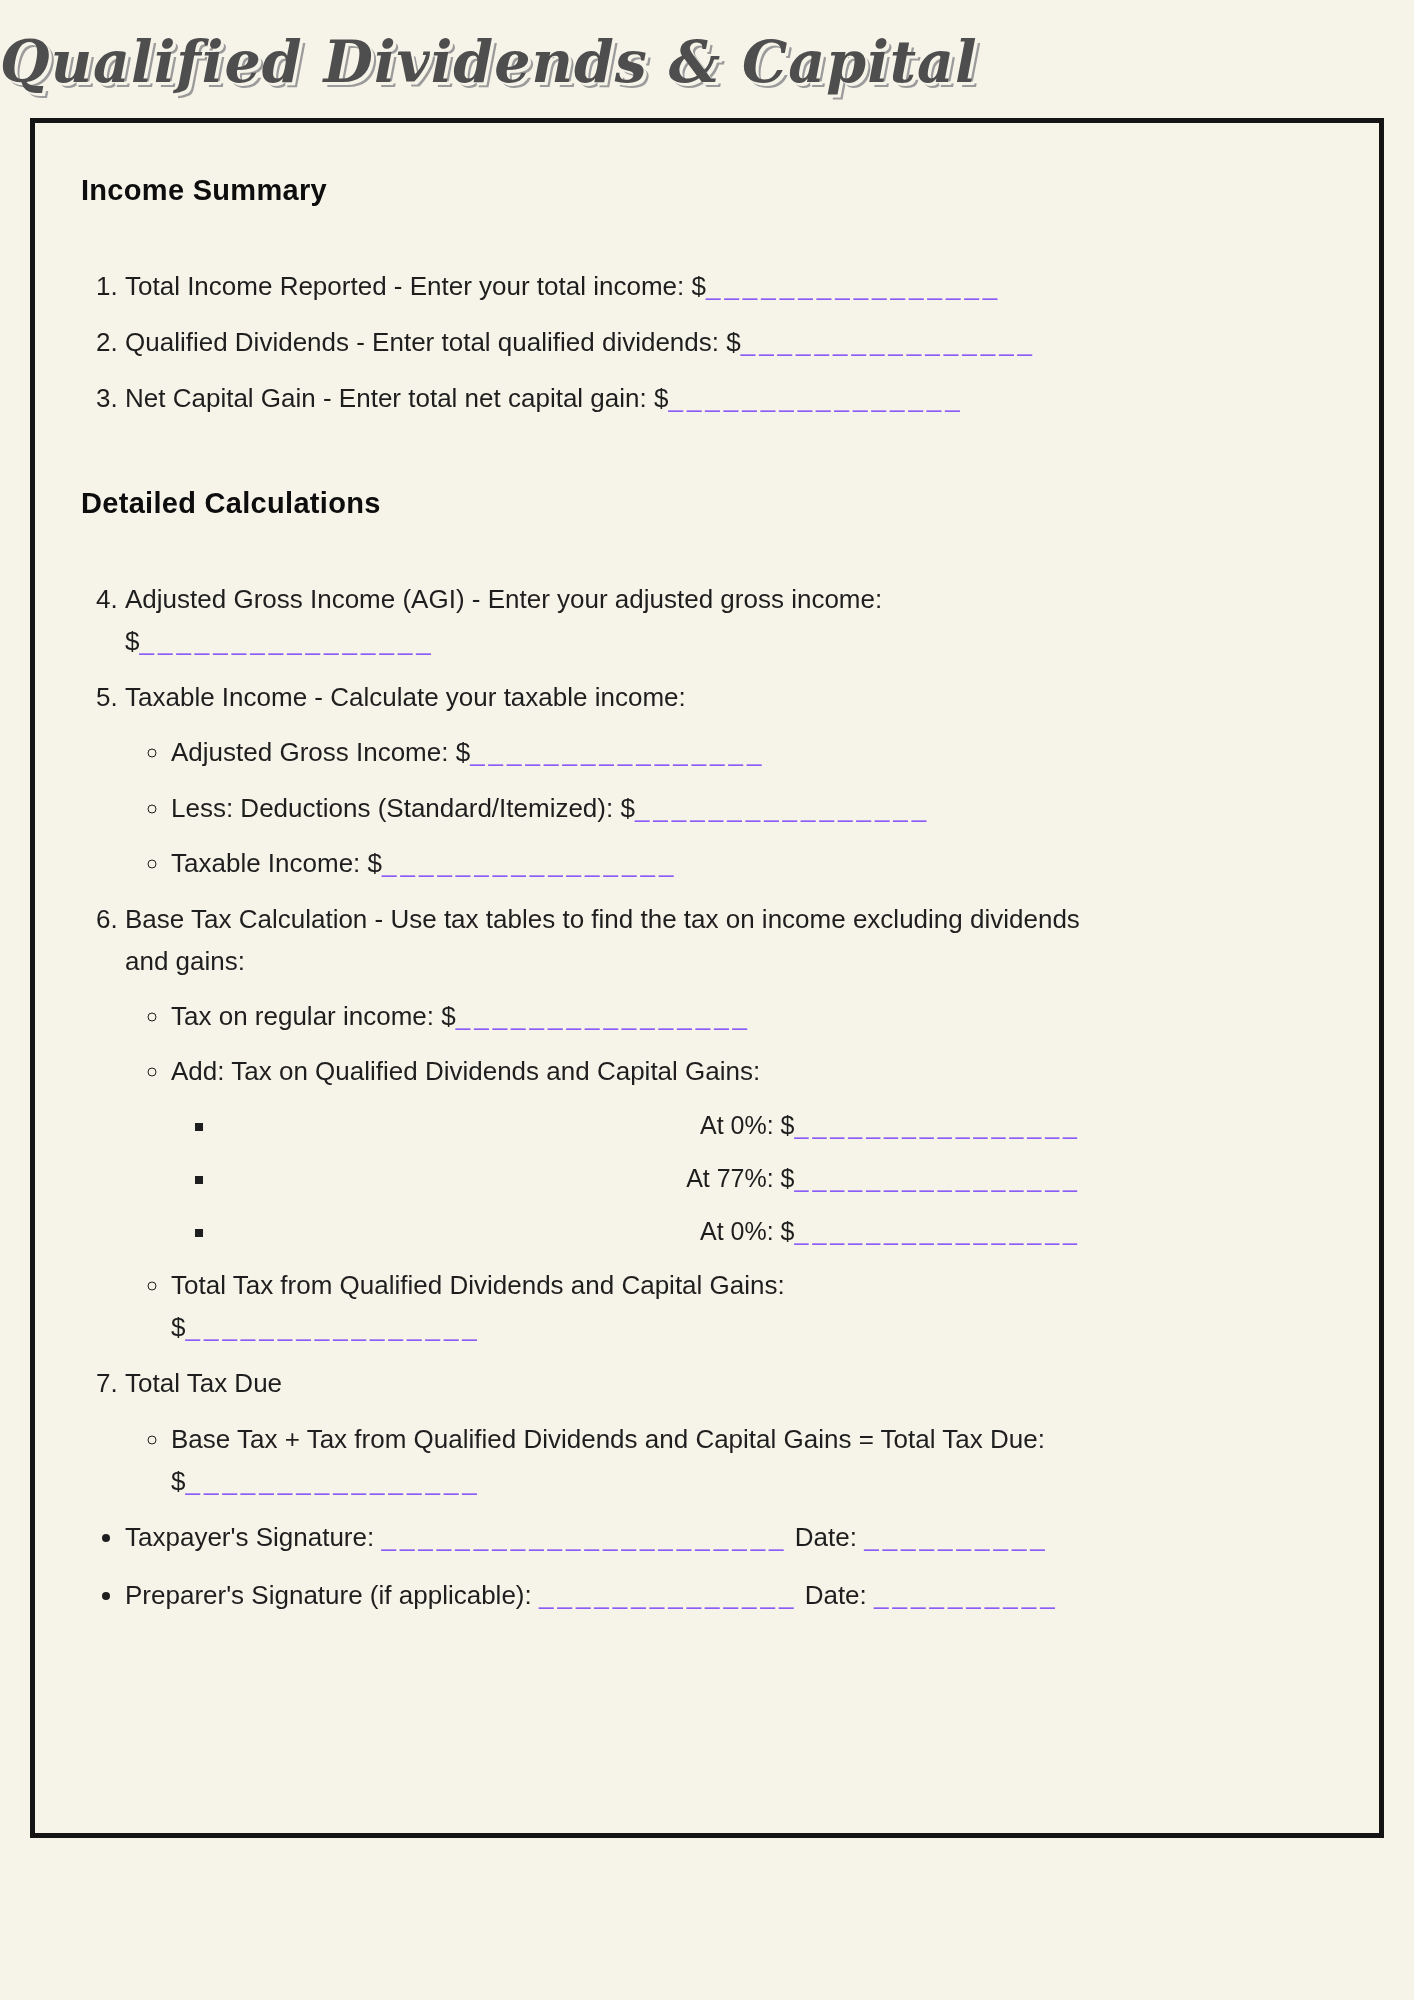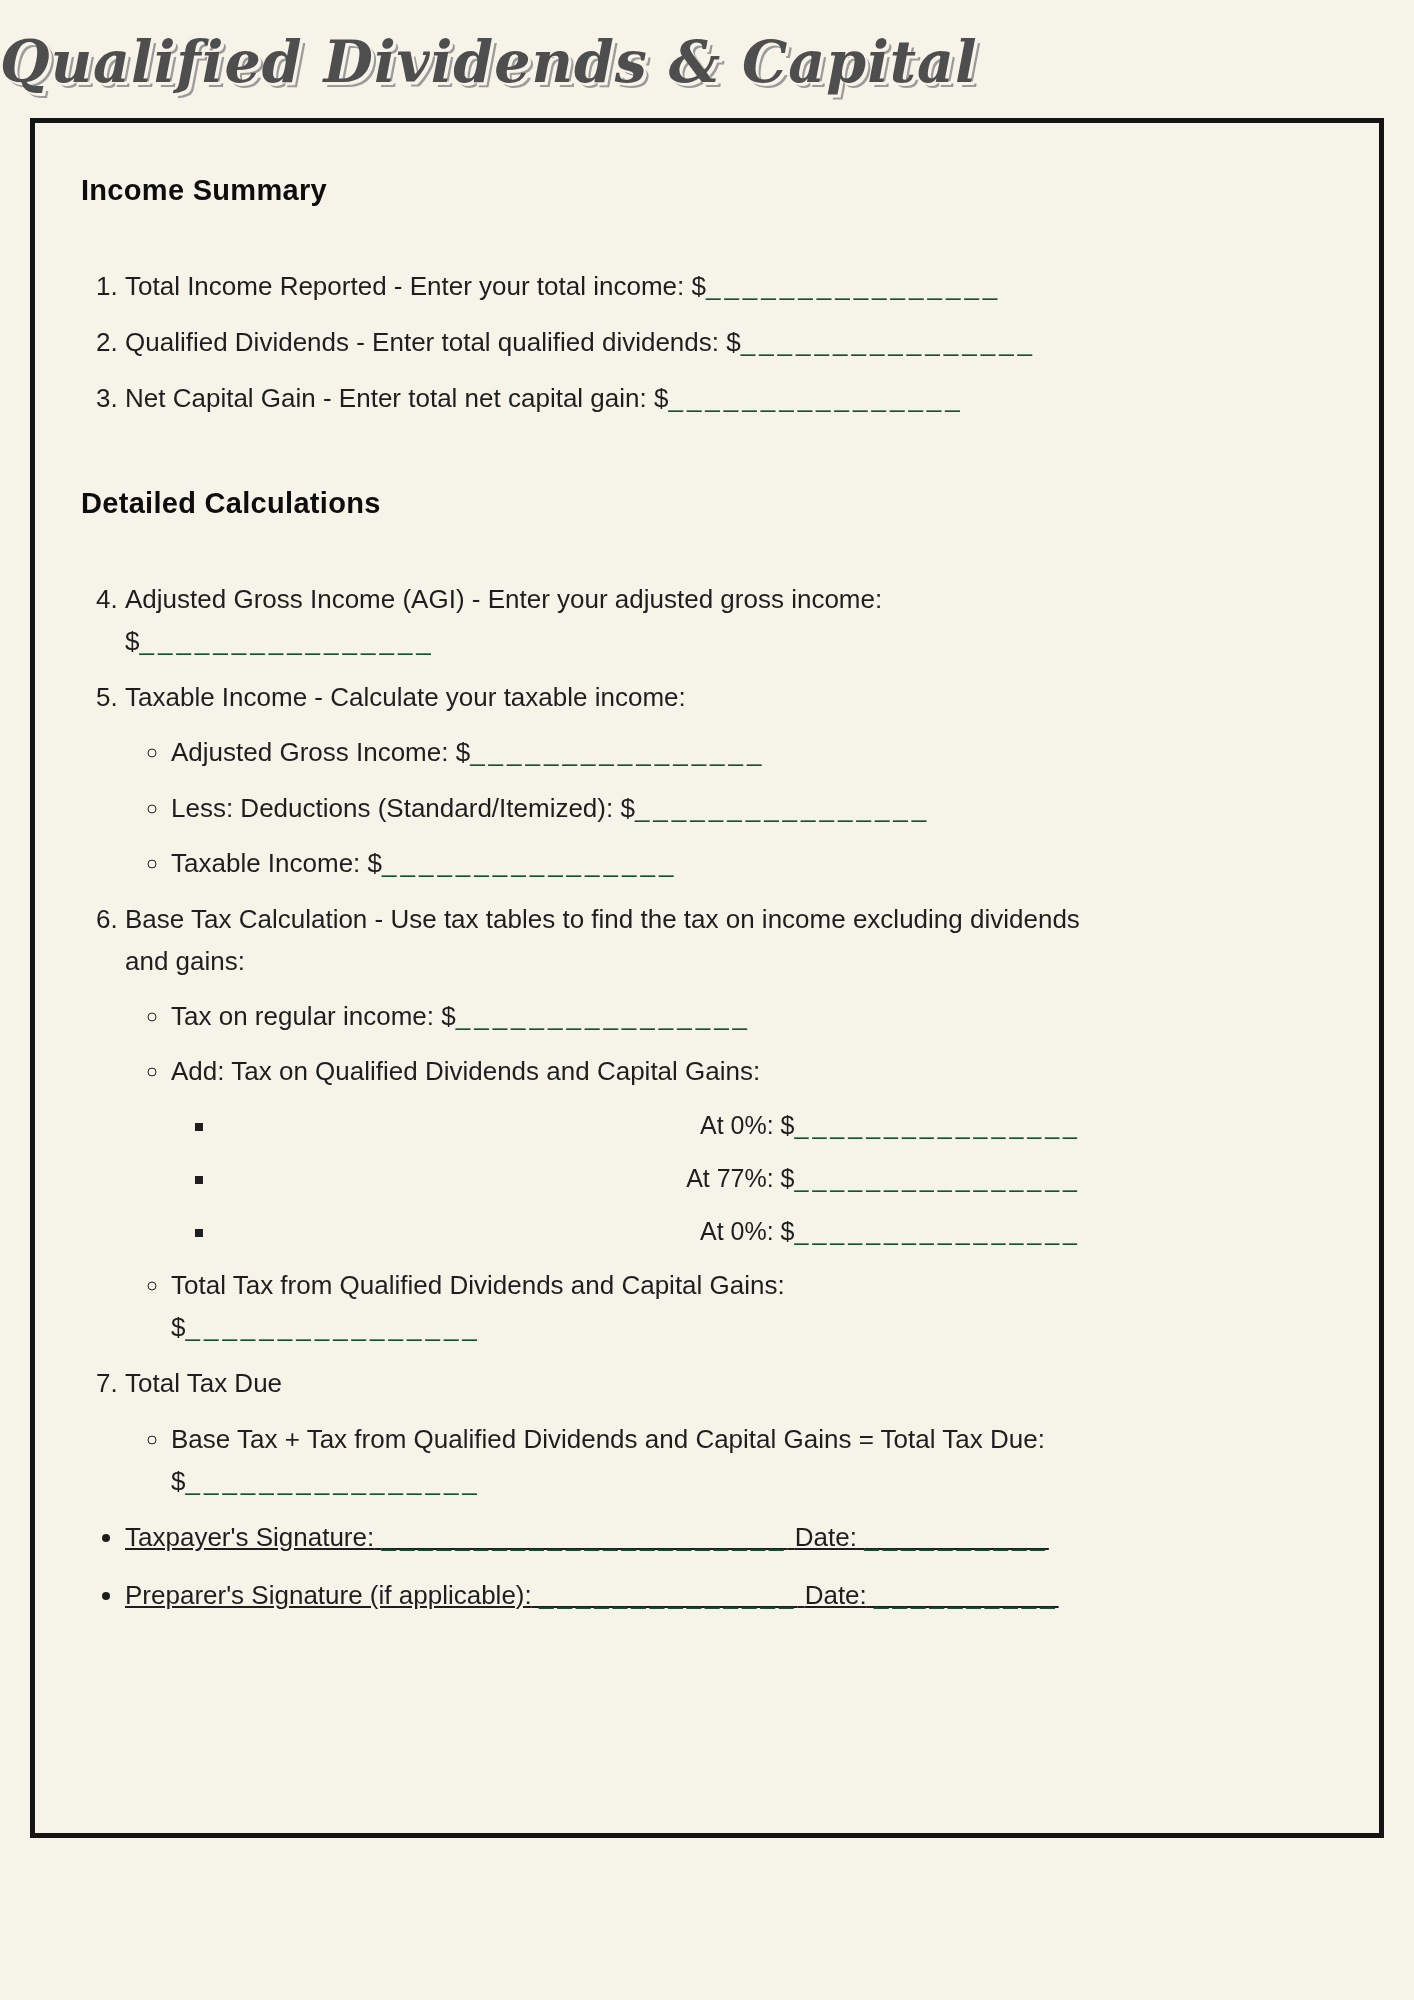--- a/index.html
+++ b/index.html
@@ -79,25 +79,25 @@
   }
   ul.square-list > li { margin-bottom: 13px; text-align: right; }
 
   .disc-list {
     list-style-type: disc;
     list-style-position: outside;
     padding-left: 44px;
     font-size: 26px;
     line-height: 1.62;
   }
-  .disc-list > li { margin-bottom: 16px; text-decoration: underline; }
+  .disc-list > li { margin-bottom: 16px; }
 
   .blank {
     letter-spacing: 4px;
-    color: #14532d;
+    color: #8b5cf6;
   }
 
   .value-line { display: block; }
 </style>
 </head>
 <body>
 
 <div class="page">
 
   <h1 class="title">

